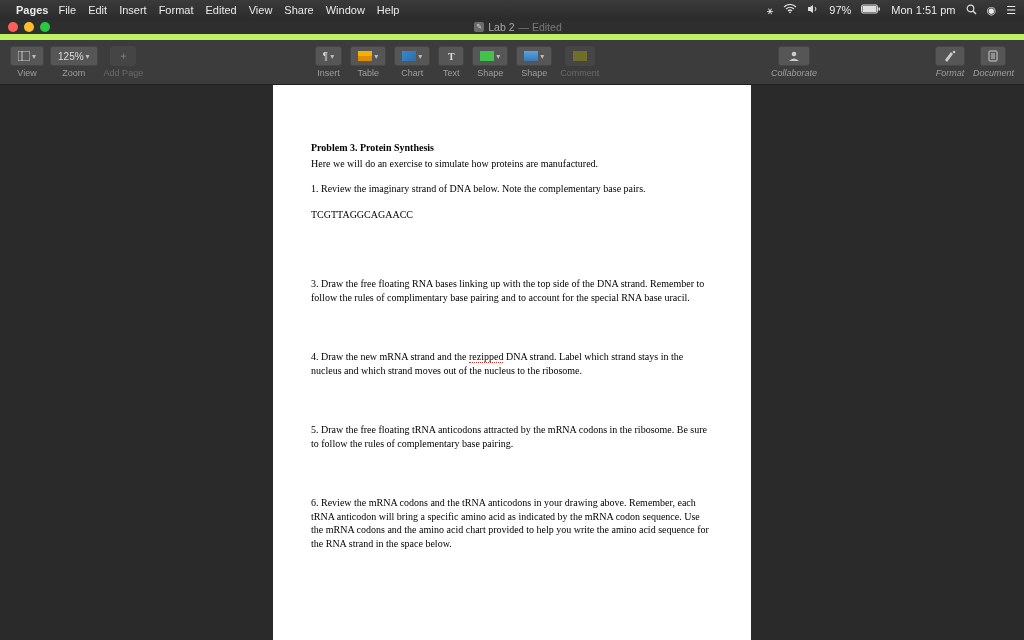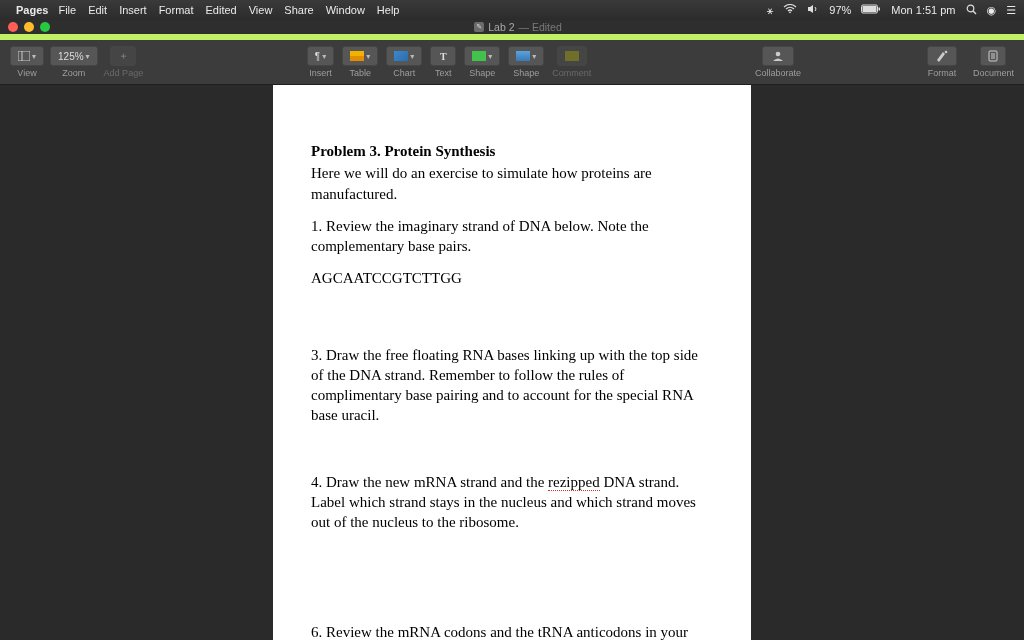--- a/index.html
+++ b/index.html
@@ -92,21 +92,21 @@
   display: flex;
   justify-content: center;
   overflow: hidden;
 }
 .page {
   width: 478px;
   background: #fff;
   margin-top: 0;
   padding: 56px 38px 20px 38px;
   font-family: "Times New Roman", serif;
-  font-size: 15px;
+  font-size: 10px;
   line-height: 1.35;
   color: #000;
 }
 .page p { margin-bottom: 2px; }
 .page .title { font-weight: bold; }
 .page .gap-s { height: 10px; }
 .page .gap-l { height: 44px; }
 .squiggle {
   background: linear-gradient(90deg, transparent 0%, transparent 100%);
   border-bottom: 1px dotted #d0342c;
@@ -241,21 +241,21 @@
       <span class="tb-label">Shape</span>
     </div>
     <div class="tb-item">
       <div class="tb-btn dark">
           <span class="mini-icon ic-comment" style="opacity:.4;"></span>
         </div>
       <span class="tb-label" style="color:#6a6a6a;">Comment</span>
     </div>
   </div>
 
-  <div style="display:flex; gap:16px;">
+  <div style="display:flex; gap:8px;font-style:italic;">
     <div class="tb-item" style="margin-right:110px;">
       <div class="tb-btn">
         <svg width="16" height="12" viewBox="0 0 16 12">
             <circle cx="8" cy="4" r="2.3" fill="#ccc"></circle>
             <path d="M3 11 Q8 6 13 11" fill="#ccc"></path>
           </svg>
       </div>
       <span class="tb-label">Collaborate</span>
     </div>
     <div class="tb-item">
@@ -281,23 +281,24 @@
   </div>
 </div>
 
 <div class="workspace">
   <div class="page">
     <p class="title">Problem 3. Protein Synthesis</p>
     <p>Here we will do an exercise to simulate how proteins are manufactured.</p>
     <div class="gap-s"></div>
     <p>1. Review the imaginary strand of DNA below. Note the complementary base pairs.</p>
     <div class="gap-s"></div>
-    <p>AGCAATCCGTCTTGG</p>
+    <p>TCGTTAGGCAGAACC</p>
     <div class="gap-s"></div>
     <div class="gap-l"></div>
     <p>3. Draw the free floating RNA bases linking up with the top side of the DNA strand. Remember to follow the rules of complimentary base pairing and to account for the special RNA base uracil.</p>
     <div class="gap-l"></div>
     <p><span>4. Draw the new mRNA strand and the </span><span class="squiggle">rezipped</span><span> DNA strand. Label which strand stays in the nucleus and which strand moves out of the nucleus to the ribosome.</span></p>
     <div class="gap-l"></div>
+    <p>5. Draw the free floating tRNA anticodons attracted by the mRNA codons in the ribosome.  Be sure to follow the rules of complementary base pairing.</p>
     <div class="gap-l"></div>
     <p>6. Review the mRNA codons and the tRNA anticodons in your drawing above. Remember, each tRNA anticodon will bring a specific amino acid as indicated by the mRNA codon sequence. Use the mRNA codons and the amino acid chart provided to help you write the amino acid sequence for the RNA strand in the space below.</p>
   </div>
 </div>
 
 </body></html>

